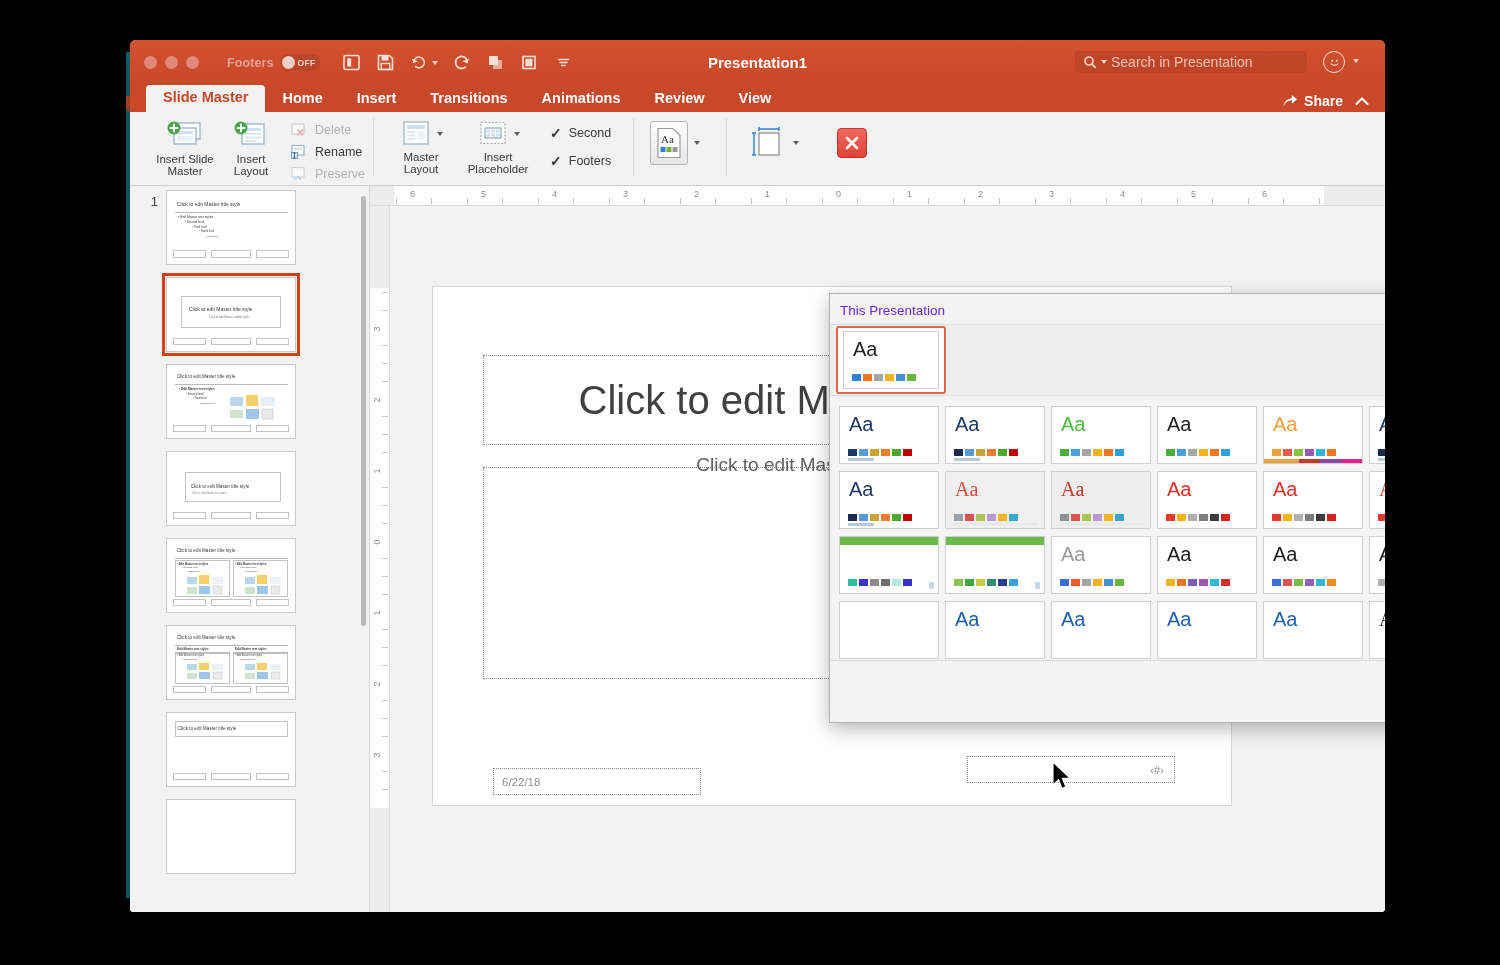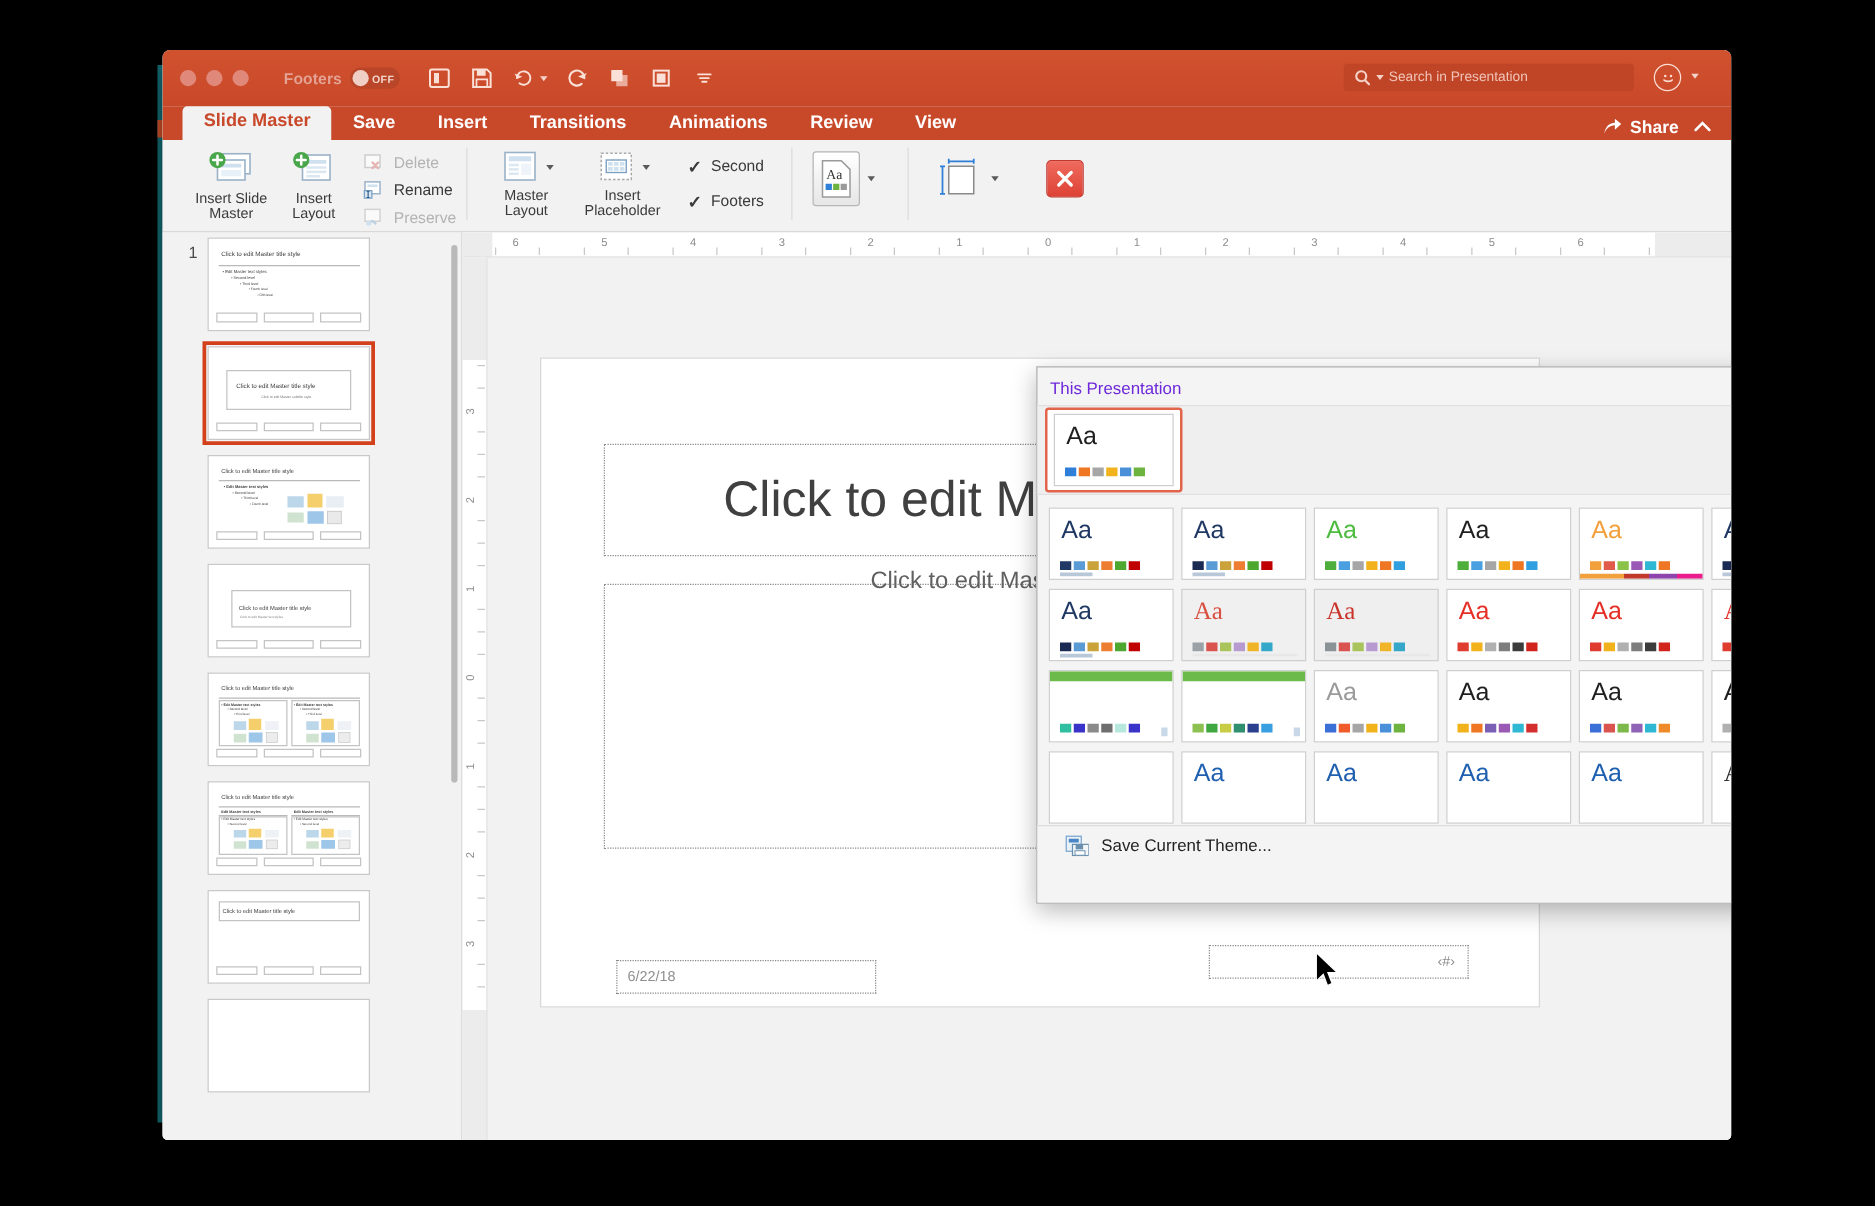--- a/index.html
+++ b/index.html
@@ -55,21 +55,21 @@
   .doc-title {
     position:absolute; left:0; right:0; text-align:center;
     color:#ffffff; font-size:15px; font-weight:bold; pointer-events:none;
   }
   .search-box {
     position:absolute; right:78px; top:11px;
     width:232px; height:22px; border-radius:3px;
     background:#bf4526;
     display:flex; align-items:center; padding-left:8px; gap:4px;
   }
-  .search-ph { color:#f0c4b8; font-size:11px; }
+  .search-ph { color:#f0c4b8; font-size:14px; }
   .smiley {
     position:absolute; right:40px; top:11px;
     width:22px;height:22px;border-radius:50%;border:1.6px solid #fadcd3;
     display:flex;align-items:center;justify-content:center;
   }
   .smiley-caret{position:absolute;right:26px;top:19px;}
 
   
   .tabstrip {
     height: 27px; background: #c8482a;
@@ -286,20 +286,21 @@
               <rect x="5.4" y="5.8" width="7" height="7.5" fill="#fbe0d8"></rect>
             </svg>
         </span>
         <span class="qat-btn" style="display:flex;align-items:center;justify-content:center;">
           <svg width="13" height="13" viewBox="0 0 13 13">
               <path d="M1.5 3.5h10M3 6.5h7M4.8 9.4h3.4" stroke="#fbe0d8" stroke-width="1.5" stroke-linecap="round"></path>
             </svg>
         </span>
       </div>
 
+      <div class="doc-title">Presentation1</div>
 
       <div class="search-box">
         <svg width="14" height="14" viewBox="0 0 14 14">
             <circle cx="6" cy="6" r="4" fill="none" stroke="#f5d2c8" stroke-width="1.7"></circle>
             <path d="M9 9.2l3.2 3.2" stroke="#f5d2c8" stroke-width="1.8" stroke-linecap="round"></path>
           </svg>
         <span style="width:0;height:0;border-left:3px solid transparent;border-right:3px solid transparent;border-top:4px solid #f5d2c8;"></span>
         <span class="search-ph">Search in Presentation</span>
       </div>
 
@@ -308,21 +309,21 @@
             <circle cx="5.2" cy="5.8" r="1" fill="#fadcd3"></circle>
             <circle cx="9.8" cy="5.8" r="1" fill="#fadcd3"></circle>
             <path d="M4.2 9c1 1.5 5.6 1.5 6.6 0" fill="none" stroke="#fadcd3" stroke-width="1.3" stroke-linecap="round"></path>
           </svg>
       </div>
       <span class="smiley-caret caret-sm"></span>
     </div>
 
     <div class="tabstrip">
       <div class="tab active">Slide Master</div>
-      <div class="tab">Save</div>
+      <div class="tab">Home</div>
       <div class="tab">Insert</div>
       <div class="tab">Transitions</div>
       <div class="tab">Animations</div>
       <div class="tab">Review</div>
       <div class="tab">View</div>
 
       <div class="share">
         <svg width="16" height="15" viewBox="0 0 16 15">
             <path d="M1.5 13c1.5-5 5-6.6 8.4-6.8V9.8L15 5.2 9.9 1v3.2C5.2 4.5 2 7.6 1.5 13z" fill="#fff"></path>
           </svg>
@@ -1031,30 +1032,20 @@
                 </div>
               </div>
             <div class="tcell">
                 <div class="tcard">
                   <span class="aa" style="color:#2b2b2b">Aa</span>
                 </div>
               </div>
           </div>
 
           <div class="gal-footer">
-            <div class="gal-item">
-              <svg width="19" height="17" viewBox="0 0 19 17">
-                <rect x="1" y="1" width="12" height="12" fill="#e9f1f8" stroke="#7aa6cf" stroke-width="1"></rect>
-                <rect x="3" y="3" width="8" height="3" fill="#4a86c5"></rect>
-                <path d="M6 7.5h13v9H6z" fill="#f4f7fa" stroke="#6a8fae" stroke-width="1"></path>
-                <rect x="8.5" y="8" width="6" height="3.5" fill="#6a8fae"></rect>
-                <rect x="8" y="12.6" width="8" height="3.6" fill="#fff" stroke="#6a8fae" stroke-width=".8"></rect>
-              </svg>
-              <span>Save Current Theme...</span>
-            </div>
           </div>
         </div>
 
         <svg class="cursor" width="22" height="30" viewBox="0 0 22 30">
           <path d="M2 1 L2 24 L7.6 18.6 L11 27.5 L14.8 25.8 L11.4 17.2 L19 17.2 Z" fill="#000" stroke="#fff" stroke-width="1.1"></path>
         </svg>
       </div>
     </div>
 
   </div>

